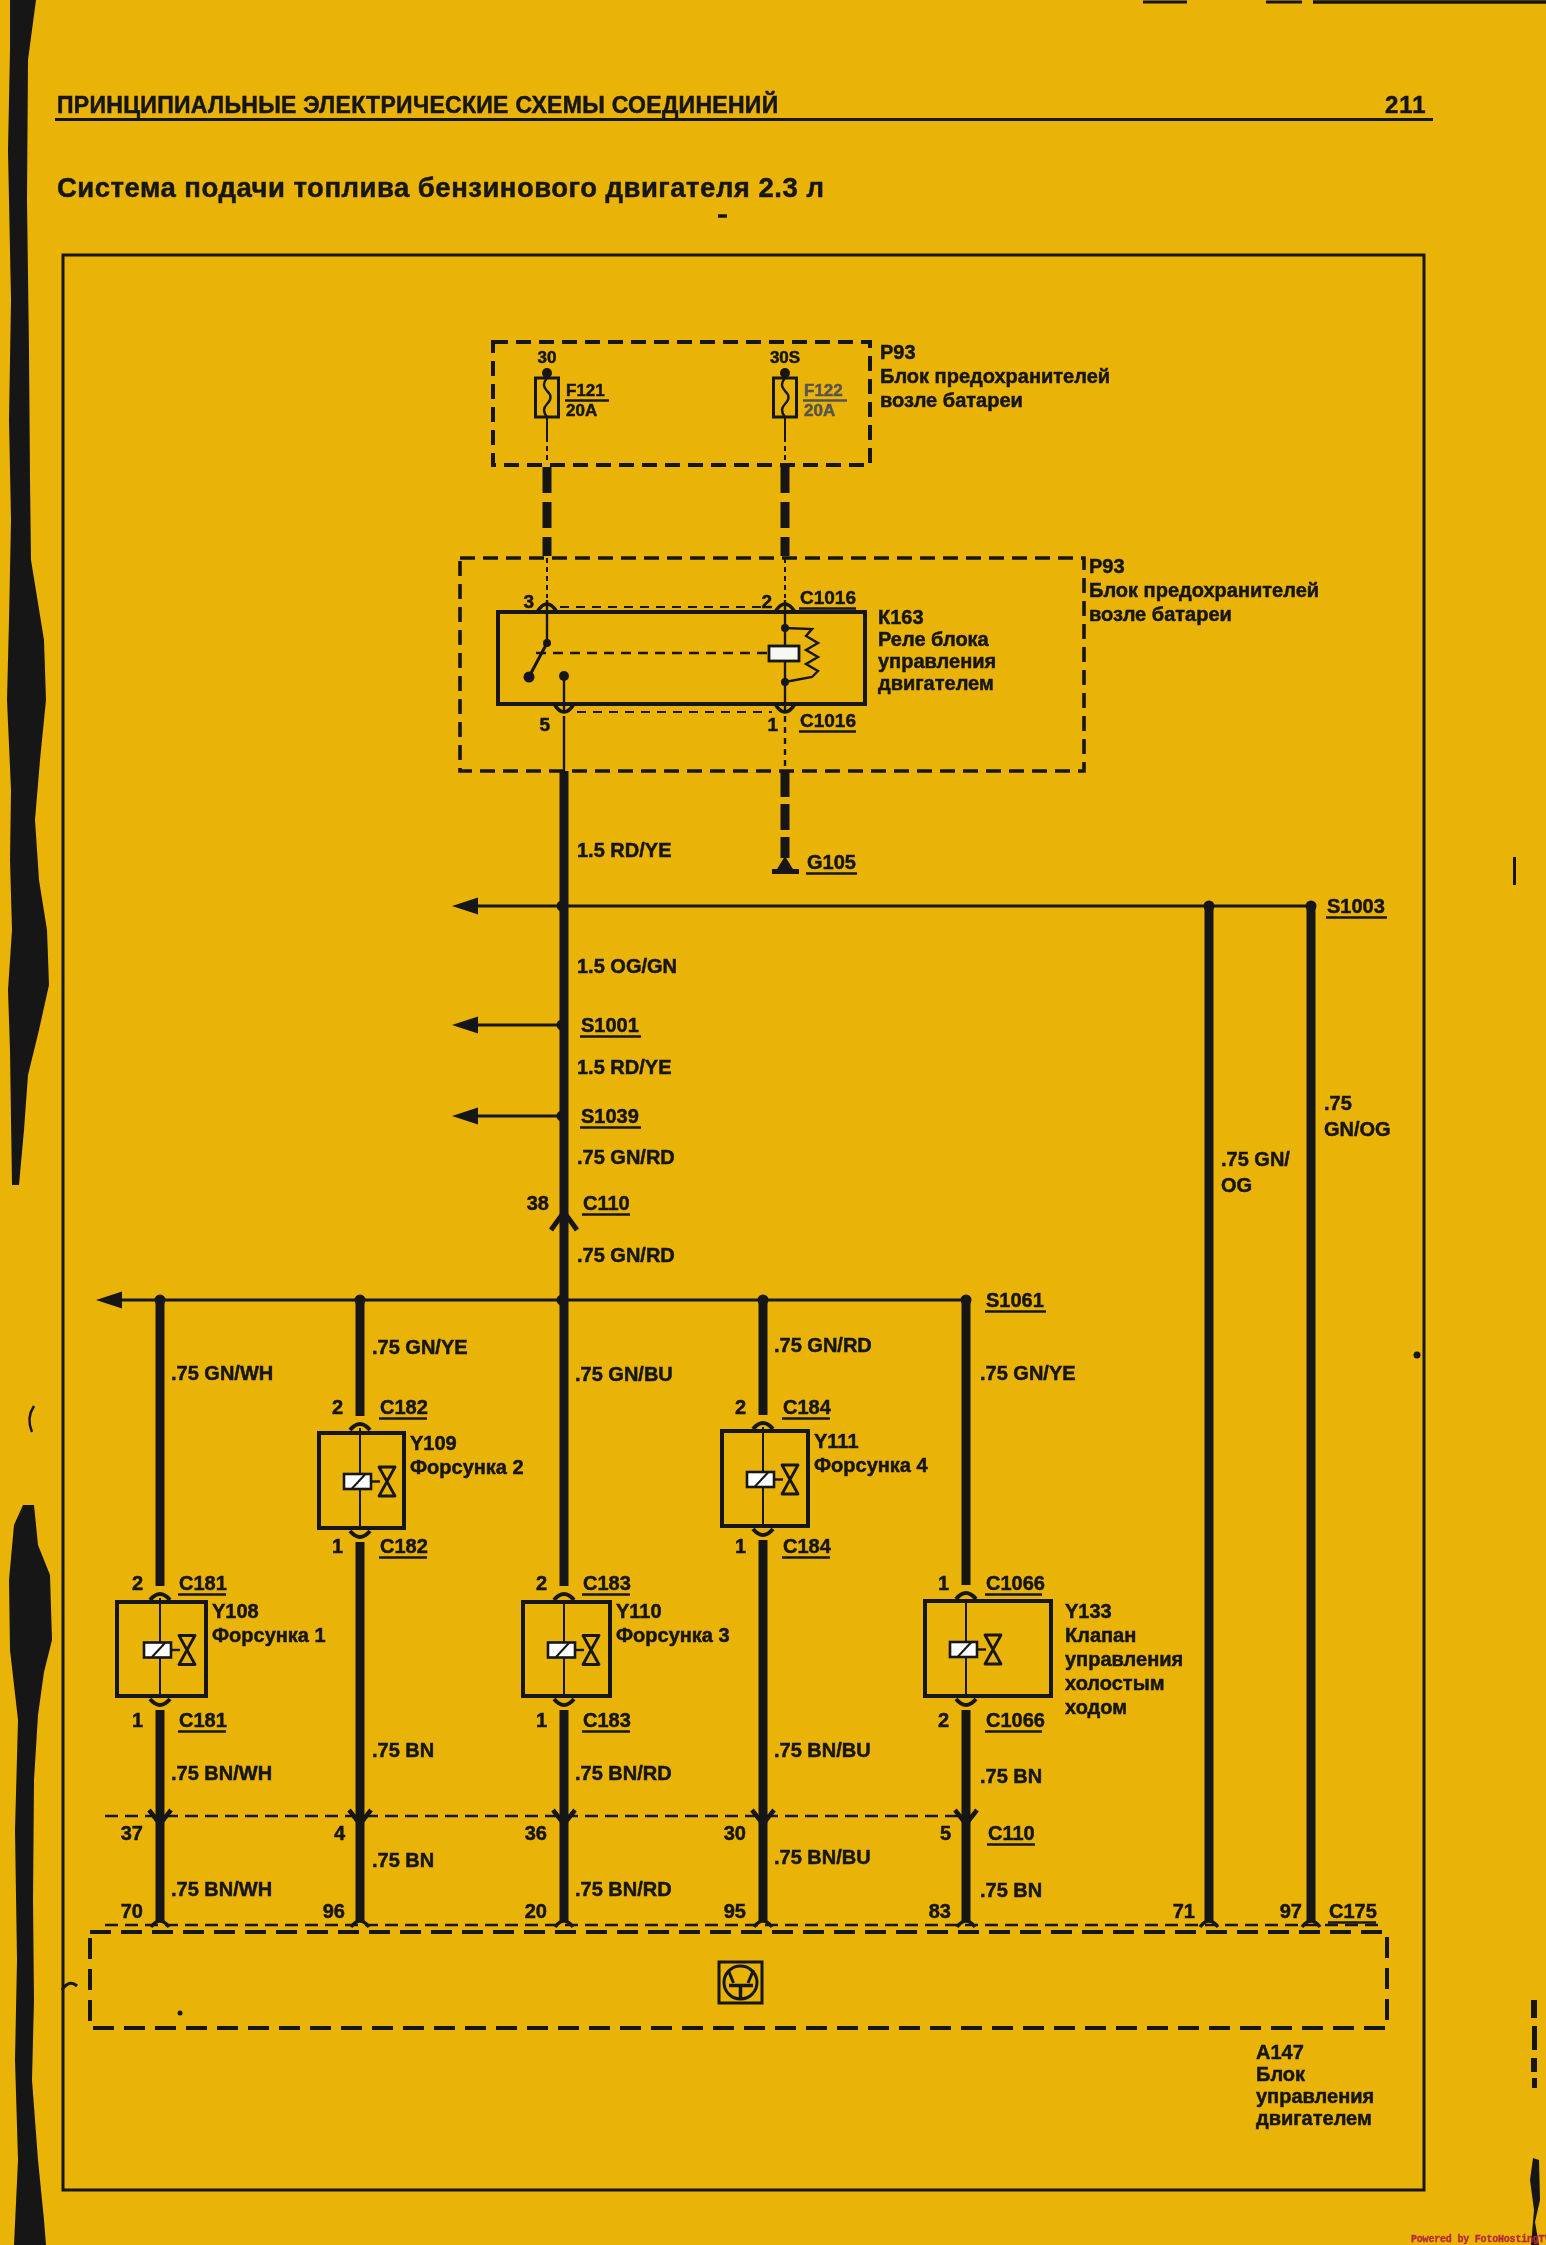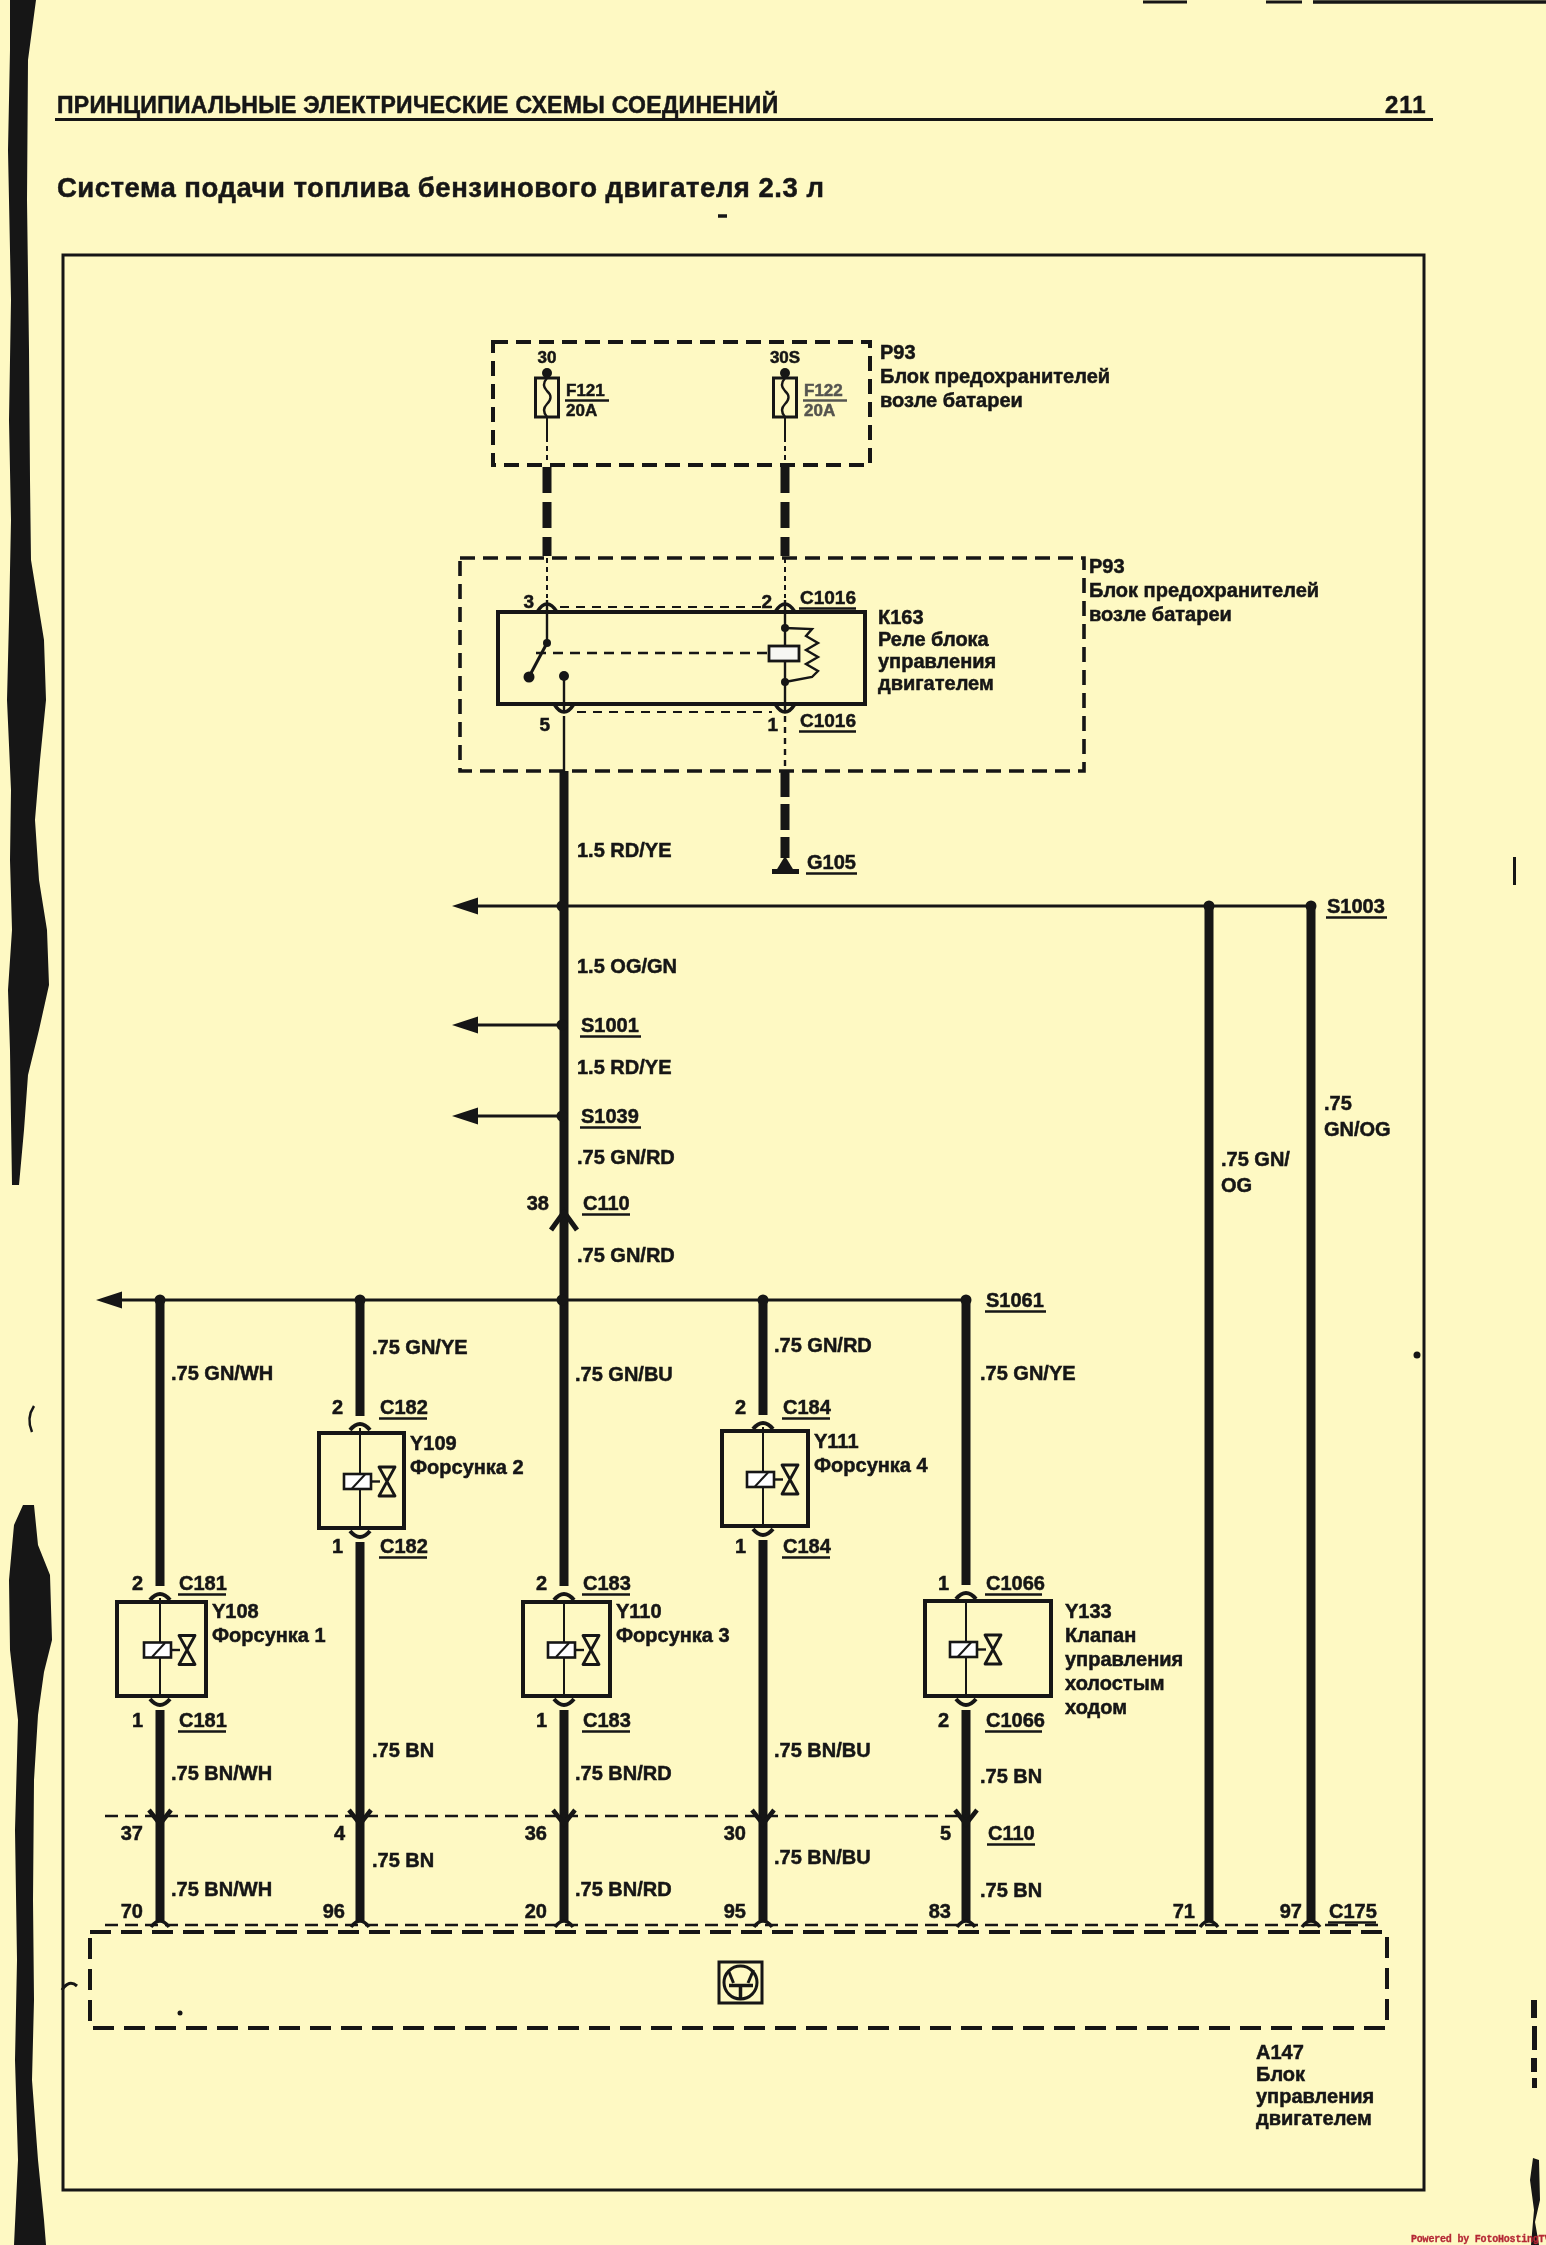--- a/index.html
+++ b/index.html
@@ -1,14 +1,14 @@
 <!DOCTYPE html>
 <html><head><meta charset="utf-8"><style>
 html,body{margin:0;padding:0;background:#ffffff;}
-#page{position:relative;width:1546px;height:2245px;background:#fef9c3;overflow:hidden;}
+#page{position:relative;width:1546px;height:2245px;background:#eab308;overflow:hidden;}
 </style></head><body>
 <div id="page">
 <svg width="1546" height="2245" viewBox="0 0 1546 2245">
 
 <line x1="1143" y1="2" x2="1187" y2="2" stroke="#161616" stroke-width="3" stroke-linecap="butt"></line>
       <line x1="1266" y1="2" x2="1302" y2="2" stroke="#161616" stroke-width="3" stroke-linecap="butt"></line>
       <line x1="1313" y1="2" x2="1546" y2="2" stroke="#161616" stroke-width="3.5" stroke-linecap="butt"></line>
 
 <text x="57" y="113" font-family="Liberation Sans, sans-serif" font-size="23" font-weight="bold" fill="#161616" stroke="#161616" stroke-width="0.5" letter-spacing="0.3">ПРИНЦИПИАЛЬНЫЕ ЭЛЕКТРИЧЕСКИЕ СХЕМЫ СОЕДИНЕНИЙ</text>
 

